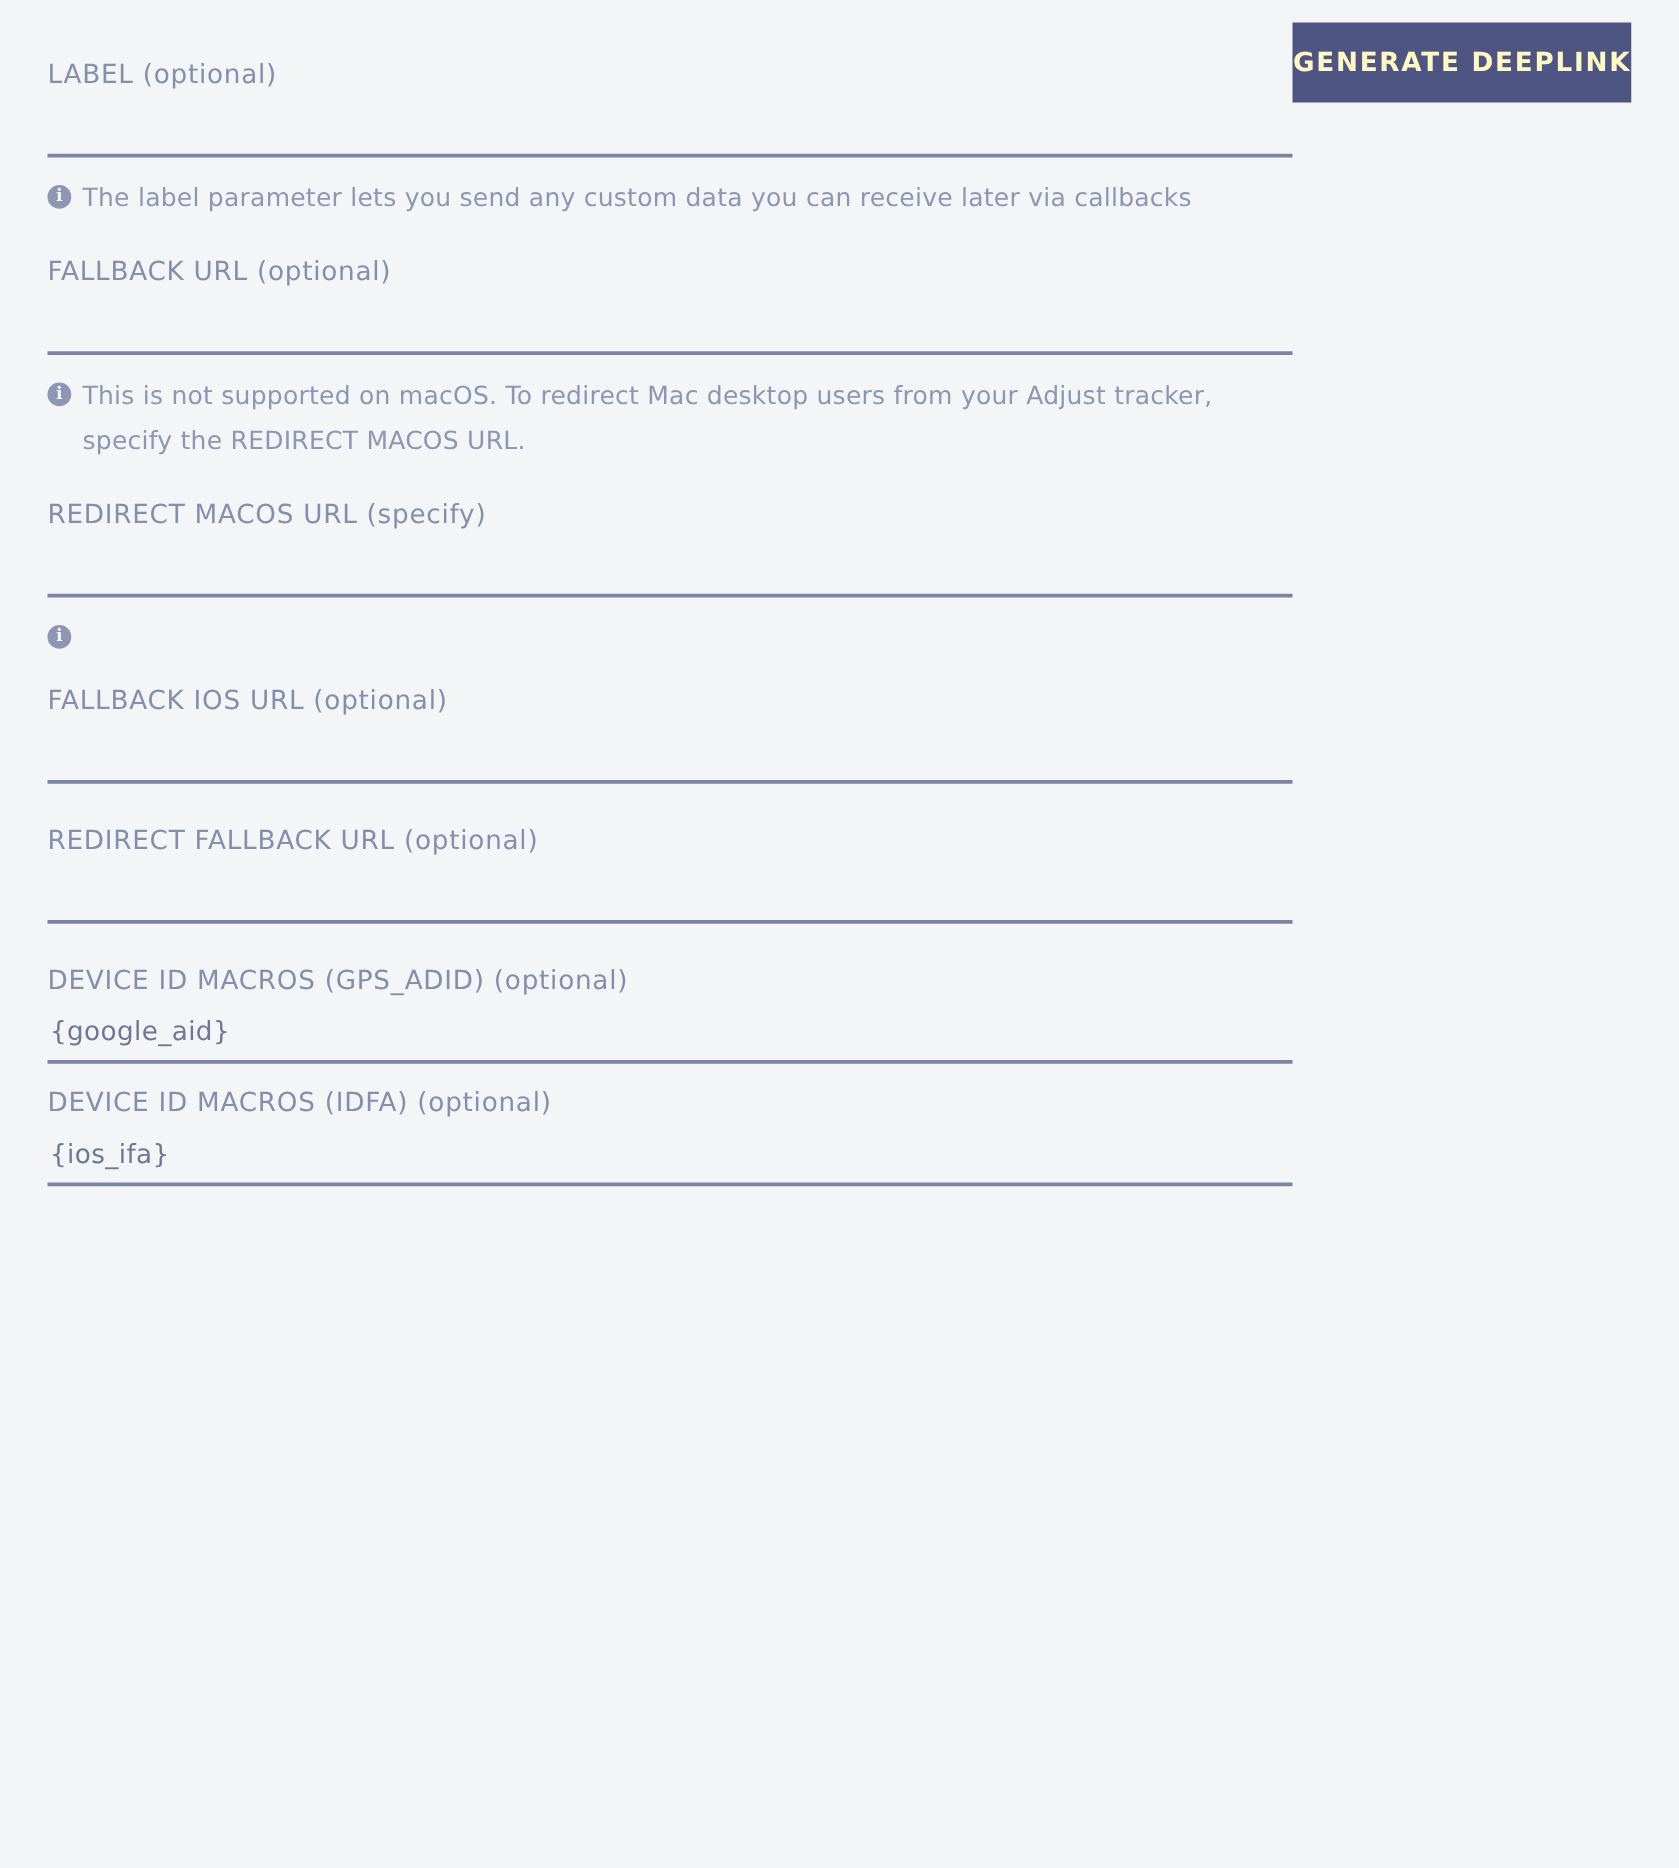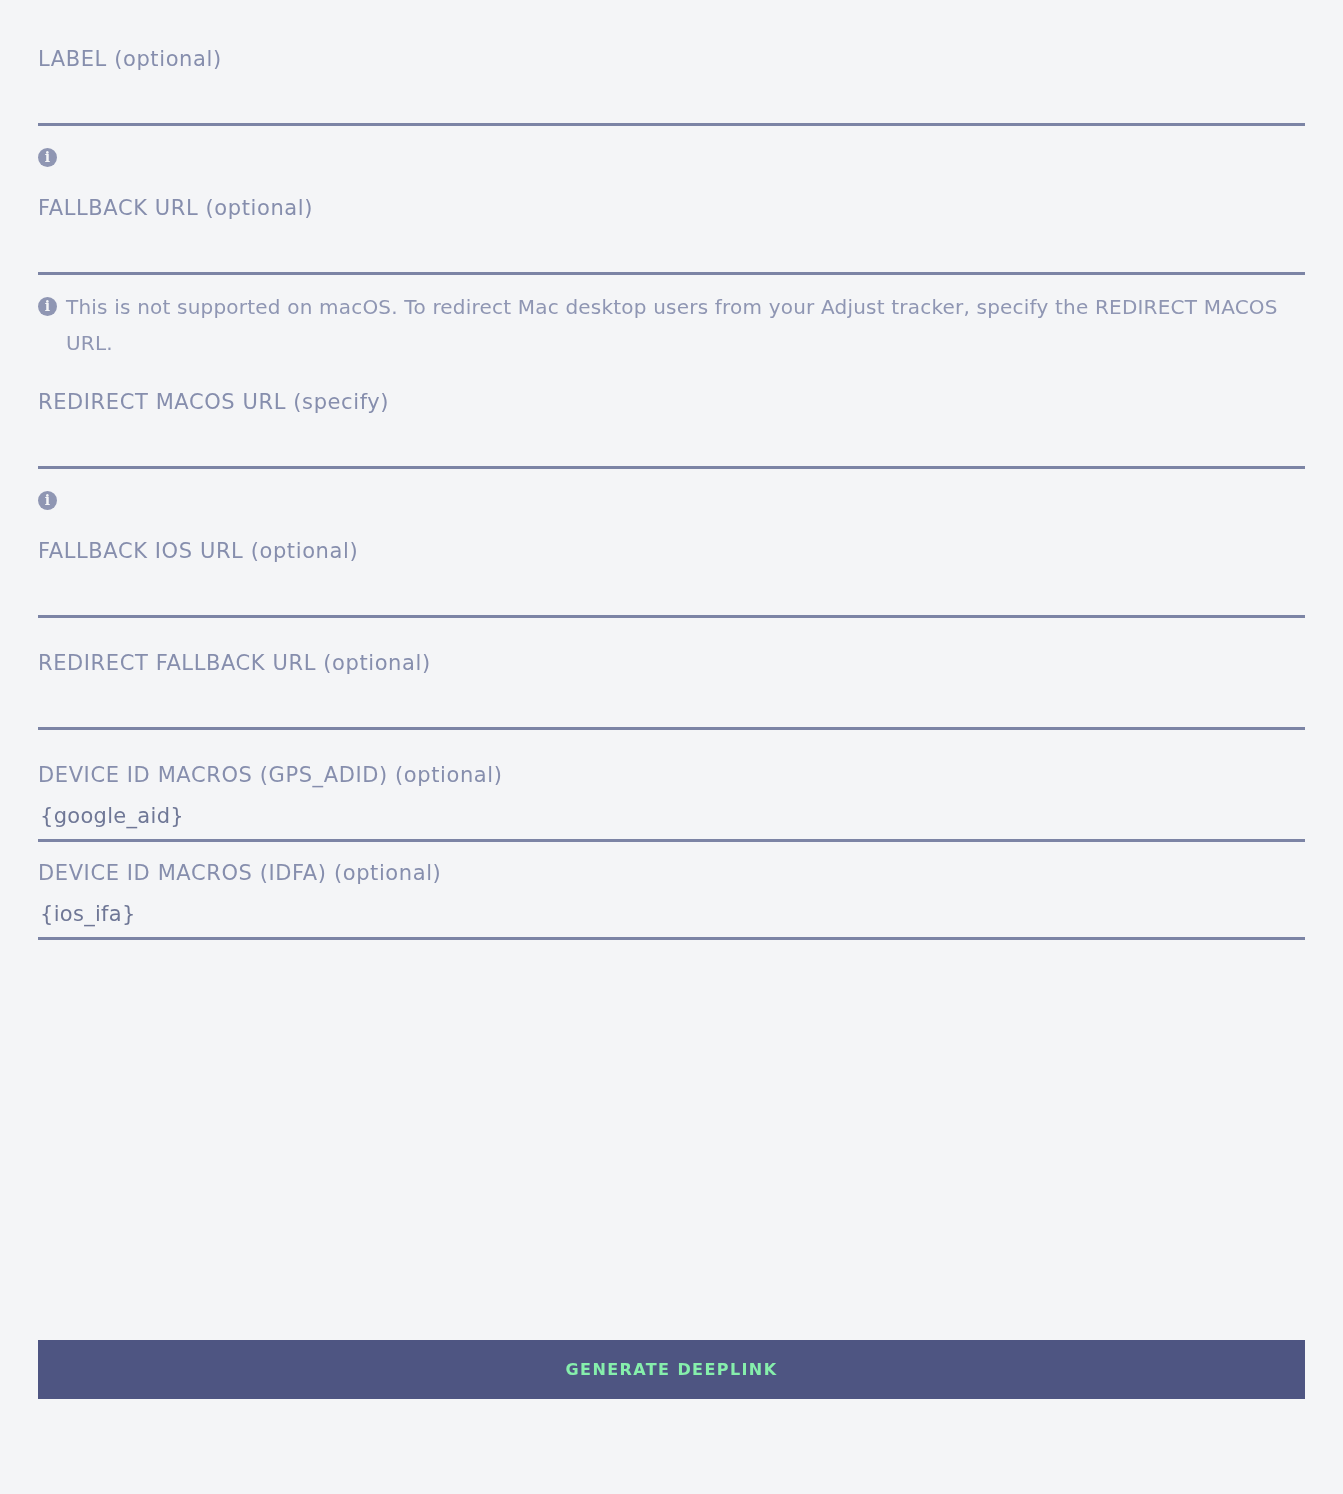--- a/index.html
+++ b/index.html
@@ -14,21 +14,21 @@
     color: #7b83a4;
     overflow: hidden;
   }
   .page {
     position: relative;
     width: 1343px;
     height: 1421px;
     box-sizing: border-box;
     padding: 0 38px;
     display: flex;
-    flex-direction: column;
+    flex-direction: row;
   }
   .form-area {
     padding-top: 30px;
     flex: 1 1 auto;
   }
   .field {
     margin-bottom: 0;
   }
   .field-label {
     font-size: 21px;
@@ -95,45 +95,46 @@
   }
   .footer {
     flex: 0 0 auto;
     padding-bottom: 22px;
     padding-top: 18px;
   }
   .generate-btn {
     display: block;
     width: 100%;
     background: #4e5582;
-    color: #86efac;
+    color: #fef9c3;
     border: none;
     outline: none;
     font-family: "DejaVu Sans", sans-serif;
-    font-size: 16px;
+    font-size: 21px;
     letter-spacing: 1.4px;
     font-weight: bold;
     padding: 20px 0;
     cursor: pointer;
     text-align: center;
   }
 </style>
 </head>
 <body>
 
 <div class="page">
 
   <div class="form-area">
 
     <div class="field">
       <div class="field-label">LABEL (optional)</div>
       <input class="field-input" type="text" value="" style="">
       <div class="underline"></div>
       <div class="hint">
         <span class="info-icon">i</span>
+        <span class="hint-text">The label parameter lets you send any custom data you can receive later via callbacks</span>
       </div>
     </div>
 
     <div class="field">
       <div class="field-label">FALLBACK URL (optional)</div>
       <input class="field-input" type="text" value="" style="">
       <div class="underline"></div>
       <div class="hint">
         <span class="info-icon">i</span>
         <span class="hint-text">This is not supported on macOS. To redirect Mac desktop users from your Adjust tracker, specify the REDIRECT MACOS URL.</span>

